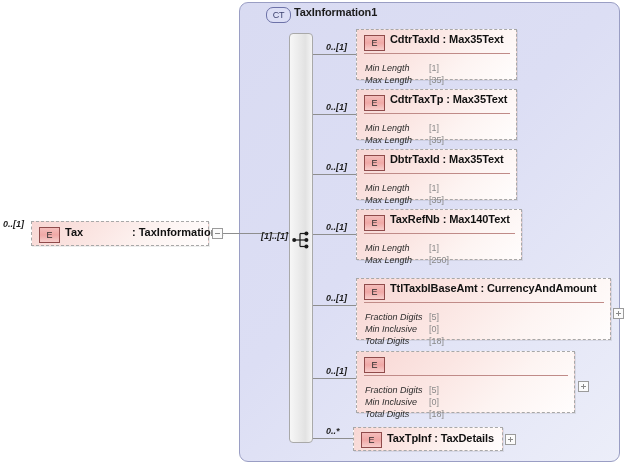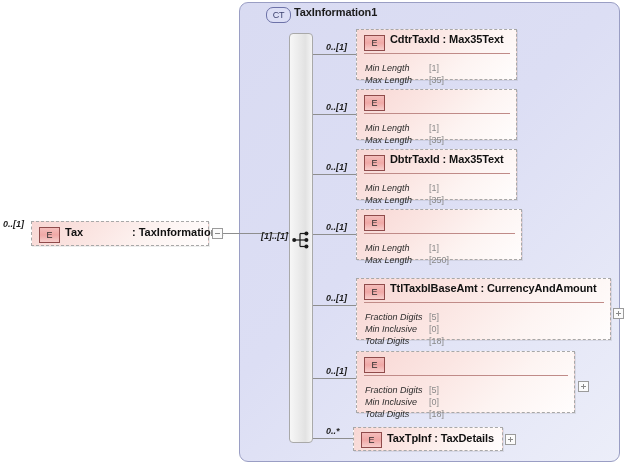--- a/index.html
+++ b/index.html
@@ -264,20 +264,21 @@
       <div class="facet-row">
         <span class="facet-name">Max Length</span><span class="facet-val">[35]</span>
       </div>
     </div>
   </div>
 
   <div class="hline" style="left:313px; top:114px; width:43px;"></div>
   <div class="card" style="left:326px; top:102px;">0..[1]</div>
   <div class="node" style="left:356px; top:89px; width:161px; height:51px;">
     <div class="e-badge">E</div>
+    <div class="node-title">CdtrTaxTp : Max35Text</div>
     <div class="node-rule" style="top:23px; width:146px;"></div>
     <div class="facets" style="top:27px;">
       <div class="facet-row">
         <span class="facet-name">Min Length</span><span class="facet-val">[1]</span>
       </div>
       <div class="facet-row">
         <span class="facet-name">Max Length</span><span class="facet-val">[35]</span>
       </div>
     </div>
   </div>
@@ -295,20 +296,21 @@
       <div class="facet-row">
         <span class="facet-name">Max Length</span><span class="facet-val">[35]</span>
       </div>
     </div>
   </div>
 
   <div class="hline" style="left:313px; top:234px; width:43px;"></div>
   <div class="card" style="left:326px; top:222px;">0..[1]</div>
   <div class="node" style="left:356px; top:209px; width:166px; height:51px;">
     <div class="e-badge">E</div>
+    <div class="node-title">TaxRefNb : Max140Text</div>
     <div class="node-rule" style="top:23px; width:151px;"></div>
     <div class="facets" style="top:27px;">
       <div class="facet-row">
         <span class="facet-name">Min Length</span><span class="facet-val">[1]</span>
       </div>
       <div class="facet-row">
         <span class="facet-name">Max Length</span><span class="facet-val">[250]</span>
       </div>
     </div>
   </div>

